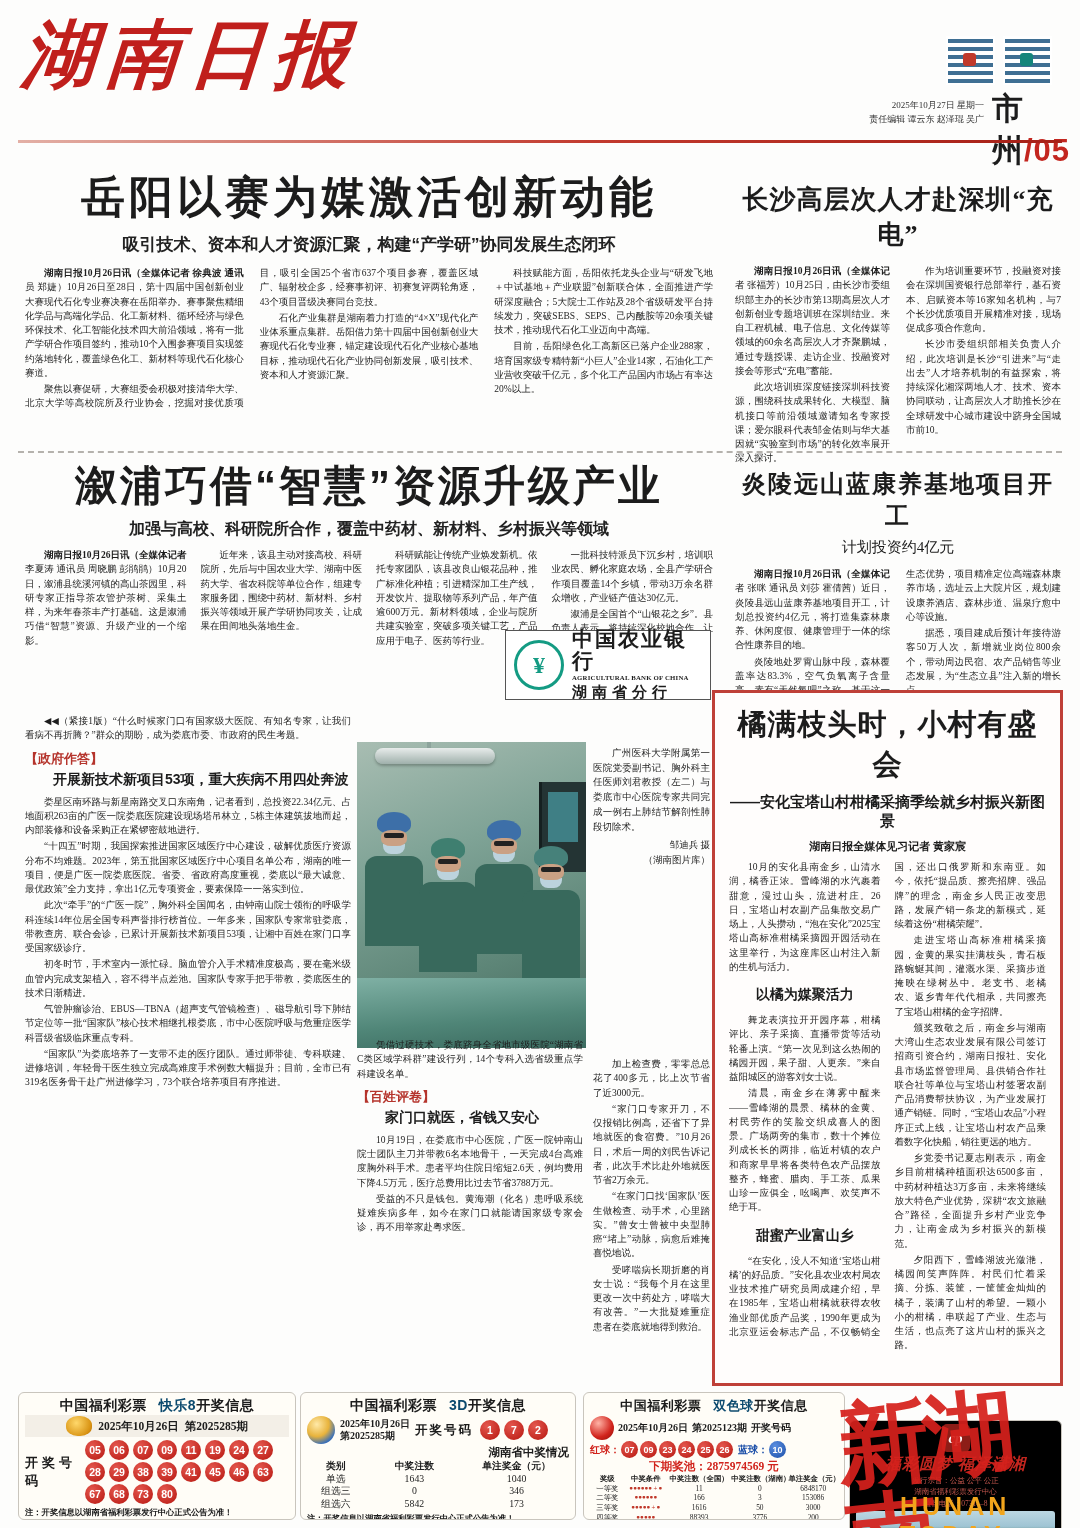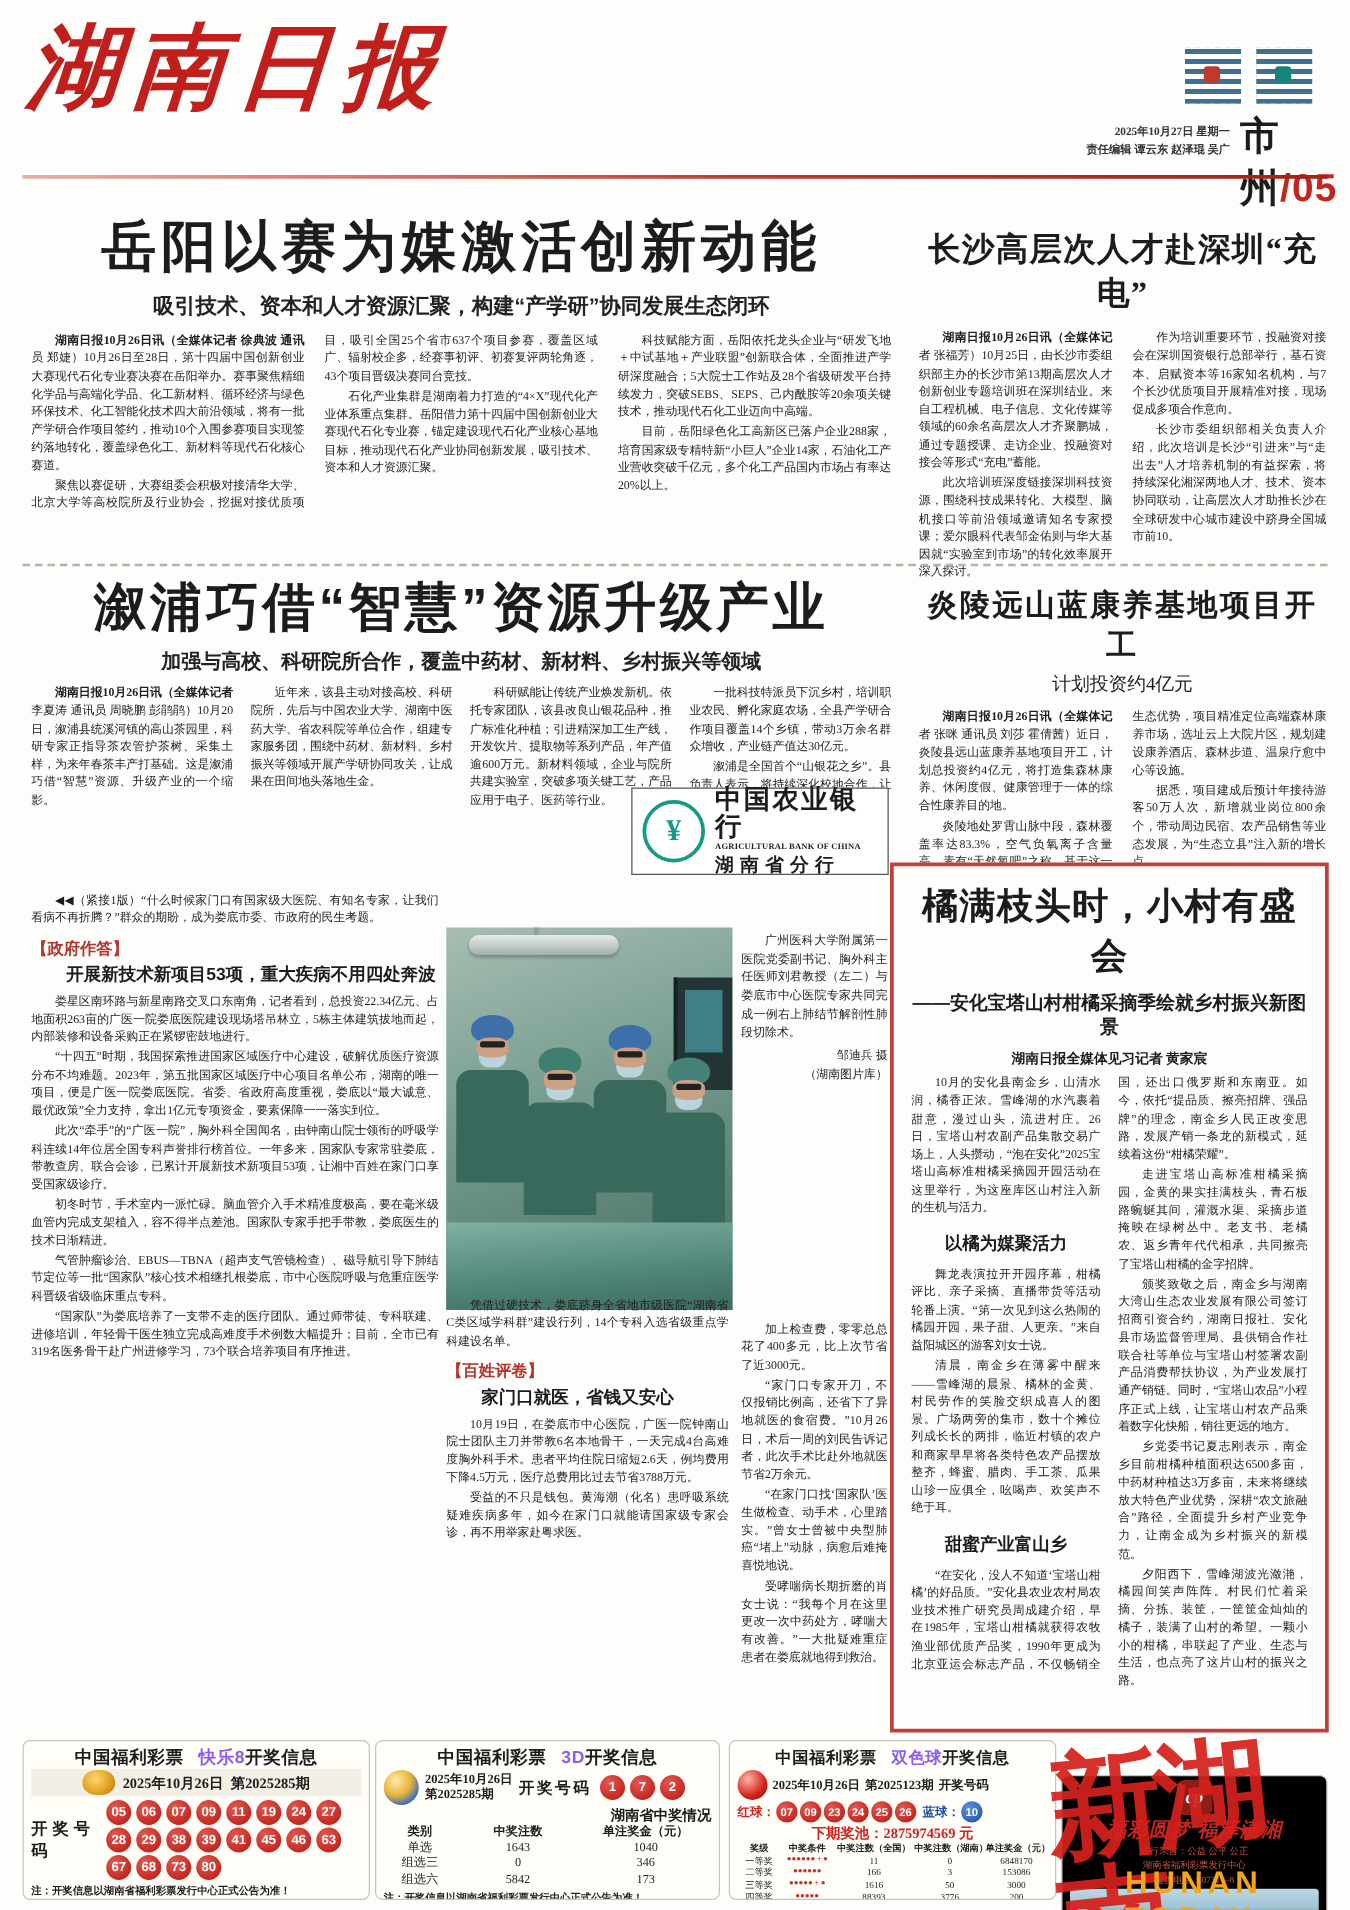--- a/index.html
+++ b/index.html
@@ -14,21 +14,21 @@
     letter-spacing:10px;transform:skewX(-4deg);line-height:1;}
   #masthead-rule{left:18px;top:140px;width:1044px;height:3px;
     background:linear-gradient(to right,#e3b0a6,#c23a2e 55%,#a62017);}
   .qr{width:45px;height:45px;border:2px solid #fff;
     background:
       repeating-linear-gradient(0deg,#3f6f93 0 4px,#fff 4px 8px),
       repeating-linear-gradient(90deg,#3f6f93 0 4px,rgba(255,255,255,.55) 4px 8px);}
   .qr .qr-center{position:absolute;left:15px;top:15px;width:13px;height:13px;border-radius:3px;}
   #qr1{left:946px;top:36px;} #qr1 .qr-center{background:#c0392b;}
   #qr2{left:1003px;top:36px;} #qr2 .qr-center{background:#14857b;}
-  #mast-meta{left:812px;top:98px;width:172px;text-align:right;font-size:9px;line-height:1.6;color:#333;font-weight:bold;}
+  #mast-meta{left:812px;top:98px;width:172px;text-align:right;font-size:9px;line-height:1.6;color:#333;}
   #mast-section{left:992px;top:88px;font-size:31px;font-weight:900;letter-spacing:1px;}
   #mast-section .pageno{color:#c3261f;}
 
   
   .h-sans{font-family:"Liberation Sans","DejaVu Sans",sans-serif;font-weight:900;}
   .h-serif{font-weight:900;}
   .subhead{font-weight:600;color:#222;}
 
   
   .cols{column-gap:16px;font-size:9.5px;line-height:1.5;text-align:justify;overflow:hidden;}
@@ -79,21 +79,21 @@
     background:linear-gradient(175deg,#7fb0a4,#4f8577 60%,#3c6b60);}
   #caption-col{font-size:9.5px;line-height:1.55;text-align:justify;}
   #caption-col .credit{text-align:right;margin-top:4px;font-size:9.5px;}
   #caption-col .source{text-align:right;font-size:9.5px;}
 
   
   .lot-box{top:1392px;height:128px;background:#fffdf7;border:1px solid #c9c5bd;border-radius:6px;
     box-sizing:border-box;padding:4px 6px;overflow:hidden;}
   .lot-title{text-align:center;font-family:"Liberation Sans","DejaVu Sans",sans-serif;
     font-weight:900;font-size:14px;letter-spacing:.5px;}
-  .lot-title .red{color:#8b5cf6;padding-left:12px;}
+  .lot-title .red{color:#0c4a6e;padding-left:12px;}
   .lot-date{font-weight:900;font-size:11.5px;}
   .ball{display:inline-flex;align-items:center;justify-content:center;width:20px;height:20px;
     border-radius:50%;background:radial-gradient(circle at 35% 30%,#e4574e,#b6160f);color:#fff;
     font-family:"Liberation Sans","DejaVu Sans",sans-serif;font-weight:900;font-size:10.5px;margin:1px 2px;}
   .ball.blue{background:radial-gradient(circle at 35% 30%,#5b8fe0,#1c4fa8);}
   .mascot{display:inline-block;border-radius:50%;flex-shrink:0;}
   .note{font-weight:900;font-size:8.3px;margin-top:2px;}
   .trow{display:flex;line-height:1.3;}
   .tcell{display:block;text-align:center;white-space:nowrap;overflow:hidden;}
 

